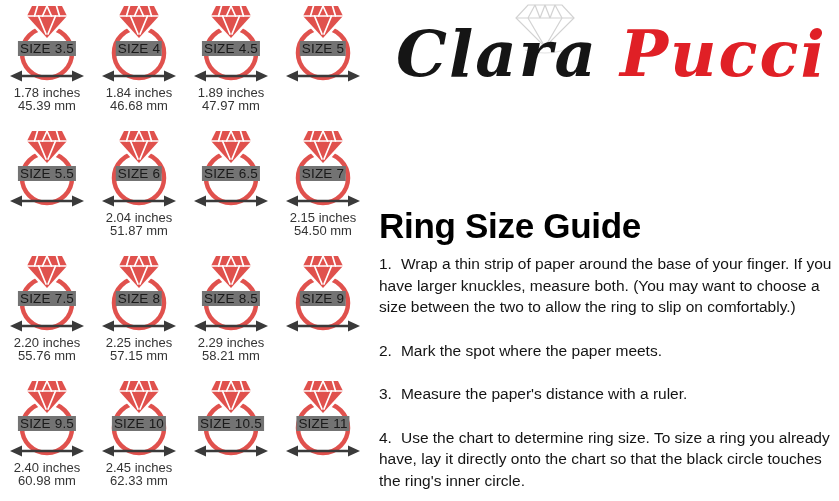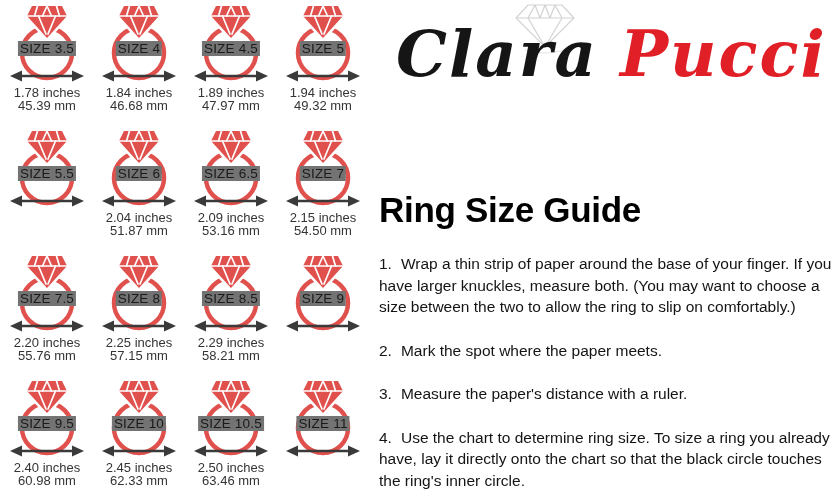--- a/index.html
+++ b/index.html
@@ -27,21 +27,21 @@
   .logo{position:absolute;left:374px;top:0;width:420px;height:110px;}
   .logo-diamond{position:absolute;left:140px;top:3px;}
   .logo-diamond .ln{stroke:#d2d2d2;stroke-width:1.2;fill:none;}
   .logo-diamond .refl{stroke:#e2e2e2;stroke-width:1.2;fill:none;}
   .logo-text{position:absolute;left:2px;top:24px;white-space:nowrap;
     font-family:"DejaVu Serif",serif;font-style:italic;font-weight:bold;
     font-size:64px;letter-spacing:2px;line-height:60px;margin-left:20px;}
   .clara{color:#151515;}
   .pucci{color:var(--logo-red);margin-left:22px;}
   
-  .guide-title{position:absolute;left:379px;top:190px;margin:0;
+  .guide-title{position:absolute;left:379px;top:206px;margin:0;
     font-size:35px;font-weight:bold;letter-spacing:-.3px;color:#000;}
   .steps{position:absolute;left:379px;top:253px;width:463px;}
   .step{margin:0 0 22px 0;font-size:15.5px;line-height:21.5px;color:#141414;}
   .step-num{margin-right:9px;}
 </style>
 </head>
 <body style="--ring-red: #e0514d; --logo-red: #e02026; --arrow-dark: #3a3a3a;">
 
 <div class="grid">
   <div class="cell">
@@ -135,24 +135,20 @@
         <line class="facet" x1="37.5" y1="16" x2="45" y2="34"></line>
         <line class="facet" x1="54.5" y1="16" x2="47" y2="34"></line>
       </g>
       <g>
         <line class="arrow-line" x1="13" y1="76" x2="79" y2="76"></line>
         <polygon class="arrow-head" points="9,76 21,70.6 21,81.4"></polygon>
         <polygon class="arrow-head" points="83,76 71,70.6 71,81.4"></polygon>
       </g>
     </svg>
     <div class="size-label">SIZE 5</div>
-    <div class="measure">
-      <div class="inches">1.94 inches</div>
-      <div class="mm">49.32 mm</div>
-    </div>
   </div>
 
   <div class="cell">
     <svg class="ring-svg" width="92" height="84" viewBox="0 0 92 84">
       <circle class="ring-circle" cx="46" cy="53" r="25"></circle>
       <g>
         <polygon class="gem" points="31,6 61,6 66,16 46,38 26,16"></polygon>
         <line class="facet" x1="26" y1="16" x2="66" y2="16"></line>
         <line class="facet" x1="36.5" y1="6" x2="33.5" y2="16"></line>
         <line class="facet" x1="55.5" y1="6" x2="58.5" y2="16"></line>
@@ -209,24 +205,20 @@
         <line class="facet" x1="37.5" y1="16" x2="45" y2="34"></line>
         <line class="facet" x1="54.5" y1="16" x2="47" y2="34"></line>
       </g>
       <g>
         <line class="arrow-line" x1="13" y1="76" x2="79" y2="76"></line>
         <polygon class="arrow-head" points="9,76 21,70.6 21,81.4"></polygon>
         <polygon class="arrow-head" points="83,76 71,70.6 71,81.4"></polygon>
       </g>
     </svg>
     <div class="size-label">SIZE 6.5</div>
-    <div class="measure">
-      <div class="inches">2.09 inches</div>
-      <div class="mm">53.16 mm</div>
-    </div>
   </div>
 
   <div class="cell">
     <svg class="ring-svg" width="92" height="84" viewBox="0 0 92 84">
       <circle class="ring-circle" cx="46" cy="53" r="25"></circle>
       <g>
         <polygon class="gem" points="31,6 61,6 66,16 46,38 26,16"></polygon>
         <line class="facet" x1="26" y1="16" x2="66" y2="16"></line>
         <line class="facet" x1="36.5" y1="6" x2="33.5" y2="16"></line>
         <line class="facet" x1="55.5" y1="6" x2="58.5" y2="16"></line>
@@ -413,24 +405,20 @@
         <line class="facet" x1="37.5" y1="16" x2="45" y2="34"></line>
         <line class="facet" x1="54.5" y1="16" x2="47" y2="34"></line>
       </g>
       <g>
         <line class="arrow-line" x1="13" y1="76" x2="79" y2="76"></line>
         <polygon class="arrow-head" points="9,76 21,70.6 21,81.4"></polygon>
         <polygon class="arrow-head" points="83,76 71,70.6 71,81.4"></polygon>
       </g>
     </svg>
     <div class="size-label">SIZE 10.5</div>
-    <div class="measure">
-      <div class="inches">2.50 inches</div>
-      <div class="mm">63.46 mm</div>
-    </div>
   </div>
 
   <div class="cell">
     <svg class="ring-svg" width="92" height="84" viewBox="0 0 92 84">
       <circle class="ring-circle" cx="46" cy="53" r="25"></circle>
       <g>
         <polygon class="gem" points="31,6 61,6 66,16 46,38 26,16"></polygon>
         <line class="facet" x1="26" y1="16" x2="66" y2="16"></line>
         <line class="facet" x1="36.5" y1="6" x2="33.5" y2="16"></line>
         <line class="facet" x1="55.5" y1="6" x2="58.5" y2="16"></line>

